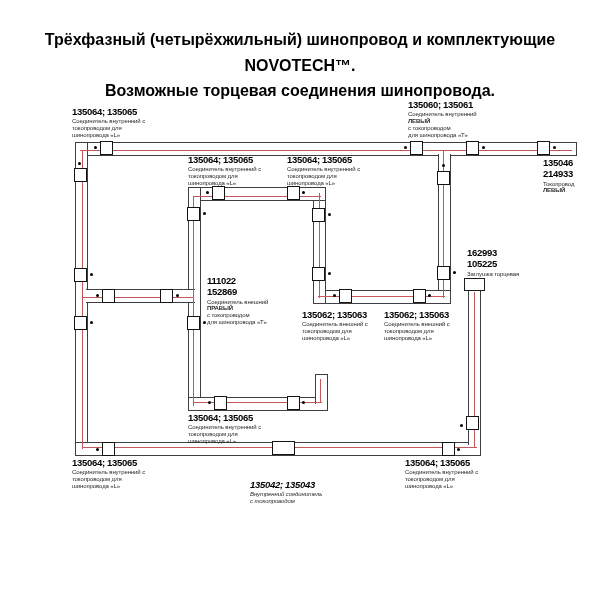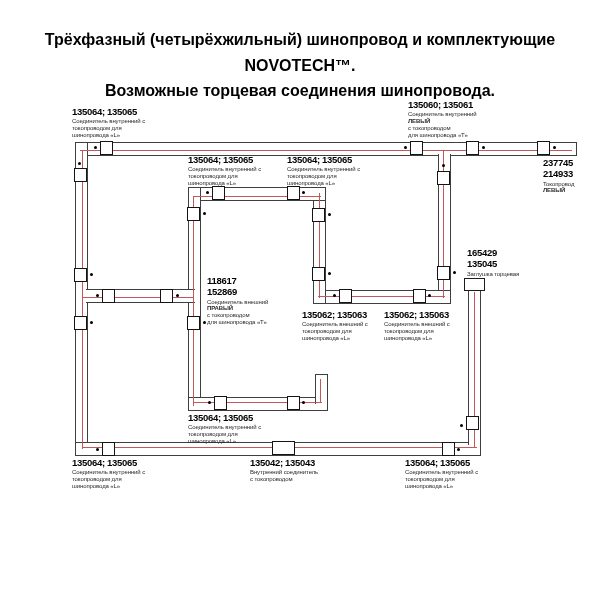--- a/index.html
+++ b/index.html
@@ -131,21 +131,21 @@
 
   <div class="lbl" style="left:408px;top:100px;">
     <div class="code">135060; 135061</div>
     <div>Соединитель внутренний</div>
     <div class="b">ЛЕВЫЙ</div>
     <div>с токопроводом</div>
     <div>для шинопровода «Т»</div>
   </div>
 
   <div class="lbl" style="left:543px;top:158px;">
-    <div class="code">237745</div>
+    <div class="code">135046</div>
     <div class="code">214933</div>
     <div>Токопровод</div>
     <div class="b">ЛЕВЫЙ</div>
   </div>
 
   <div class="lbl" style="left:188px;top:155px;">
     <div class="code">135064; 135065</div>
     <div>Соединитель внутренний с</div>
     <div>токопроводом для</div>
     <div>шинопровода «L»</div>
@@ -153,31 +153,31 @@
 
   <div class="lbl" style="left:287px;top:155px;">
     <div class="code">135064; 135065</div>
     <div>Соединитель внутренний с</div>
     <div>токопроводом для</div>
     <div>шинопровода «L»</div>
   </div>
 
 
   <div class="lbl" style="left:207px;top:276px;">
-    <div class="code">118617</div>
+    <div class="code">111022</div>
     <div class="code">152869</div>
     <div>Соединитель внешний</div>
     <div class="b">ПРАВЫЙ</div>
     <div>с токопроводом</div>
     <div>для шинопровода «Т»</div>
   </div>
 
   <div class="lbl" style="left:467px;top:248px;">
-    <div class="code">165429</div>
-    <div class="code">135045</div>
+    <div class="code">162993</div>
+    <div class="code">105225</div>
     <div>Заглушка торцевая</div>
   </div>
 
   <div class="lbl" style="left:302px;top:310px;">
     <div class="code">135062; 135063</div>
     <div>Соединитель внешний с</div>
     <div>токопроводом для</div>
     <div>шинопровода «L»</div>
   </div>
 
@@ -196,21 +196,21 @@
   </div>
 
 
   <div class="lbl" style="left:72px;top:458px;">
     <div class="code">135064; 135065</div>
     <div>Соединитель внутренний с</div>
     <div>токопроводом для</div>
     <div>шинопровода «L»</div>
   </div>
 
-  <div class="lbl" style="left:250px;top:458px;">
+  <div class="lbl" style="left:250px;top:480px;font-style:italic;">
     <div class="code">135042; 135043</div>
     <div>Внутренний соединитель</div>
     <div>с токопроводом</div>
   </div>
 
   <div class="lbl" style="left:405px;top:458px;">
     <div class="code">135064; 135065</div>
     <div>Соединитель внутренний с</div>
     <div>токопроводом для</div>
     <div>шинопровода «L»</div>

